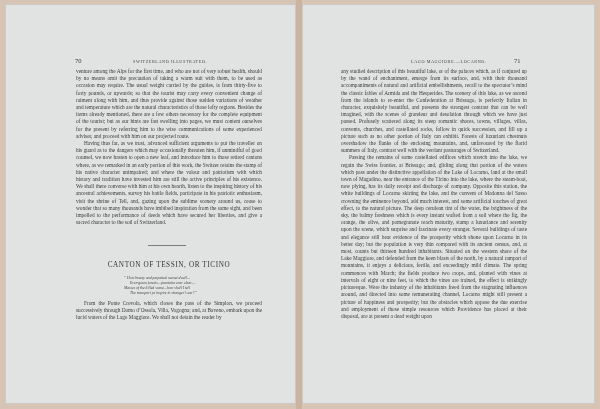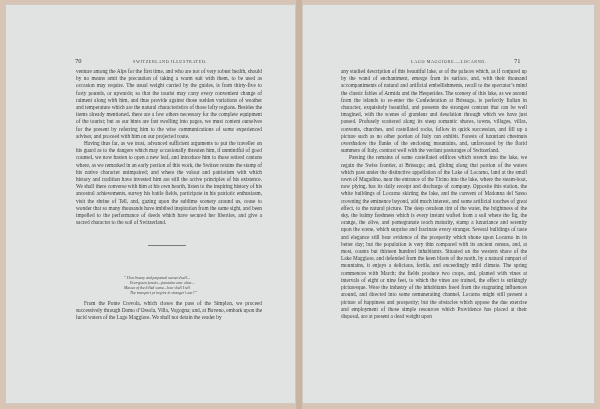--- a/index.html
+++ b/index.html
@@ -50,20 +50,21 @@
 <div class="spine"></div>
 
 <div id="left-page" class="page">
   <div class="page-num" style="left:70px;">70</div>
   <div class="running-head" style="left:128px;">SWITZERLAND ILLUSTRATED.</div>
   <div class="body-text" style="left:71px; top:64px; width:186px;">
     <p class="noindent">venture among the Alps for the first time, and who are not of very robust health, should by no means omit the precaution of taking a warm suit with them, to be used as occasion may require. The usual weight carried by the guides, is from thirty-five to forty pounds, or upwards; so that the tourist may carry every convenient change of raiment along with him, and thus provide against those sudden variations of weather and temperature which are the natural characteristics of those lofty regions. Besides the items already mentioned, there are a few others necessary for the complete equipment of the tourist; but as our hints are fast swelling into pages, we must content ourselves for the present by referring him to the wise communications of some experienced adviser, and proceed with him on our projected route.</p>
     <p>Having thus far, as we trust, advanced sufficient arguments to put the traveller on his guard as to the dangers which may occasionally threaten him, if unmindful of good counsel, we now hasten to open a new leaf, and introduce him to those retired cantons where, as we remarked in an early portion of this work, the Switzer retains the stamp of his native character unimpaired; and where the valour and patriotism with which history and tradition have invested him are still the active principles of his existence. We shall there converse with him at his own hearth, listen to the inspiring history of his ancestral achievements, survey his battle fields, participate in his patriotic enthusiasm, visit the shrine of Tell, and, gazing upon the sublime scenery around us, cease to wonder that so many thousands have imbibed inspiration from the same sight, and been impelled to the performance of deeds which have secured her liberties, and give a sacred character to the soil of Switzerland.</p>
   </div>
   <div class="rule" style="left:143px; top:241px; width:38px;"></div>
+  <div class="chapter-title" style="left:71px; top:257px; width:186px;">CANTON OF TESSIN, OR TICINO</div>
   <div class="epigraph" style="left:119px; top:272px; width:120px;">
     <div>“ How breezy and perpetual sunset dwell—</div>
     <div>Ever-green forests—fountains ever clear—</div>
     <div>Masses of the hilled scene—how shall I tell</div>
     <div>The transport ye inspire in stranger’s ear?”</div>
   </div>
   <div class="body-text" style="left:71px; top:296px; width:186px;">
     <p>From the Ponte Crevola, which closes the pass of the Simplon, we proceed successively through Domo d’Ossola, Villa, Vogogna; and, at Baveno, embark upon the lucid waters of the Lago Maggiore. We shall not detain the reader by</p>
   </div>
 </div>

